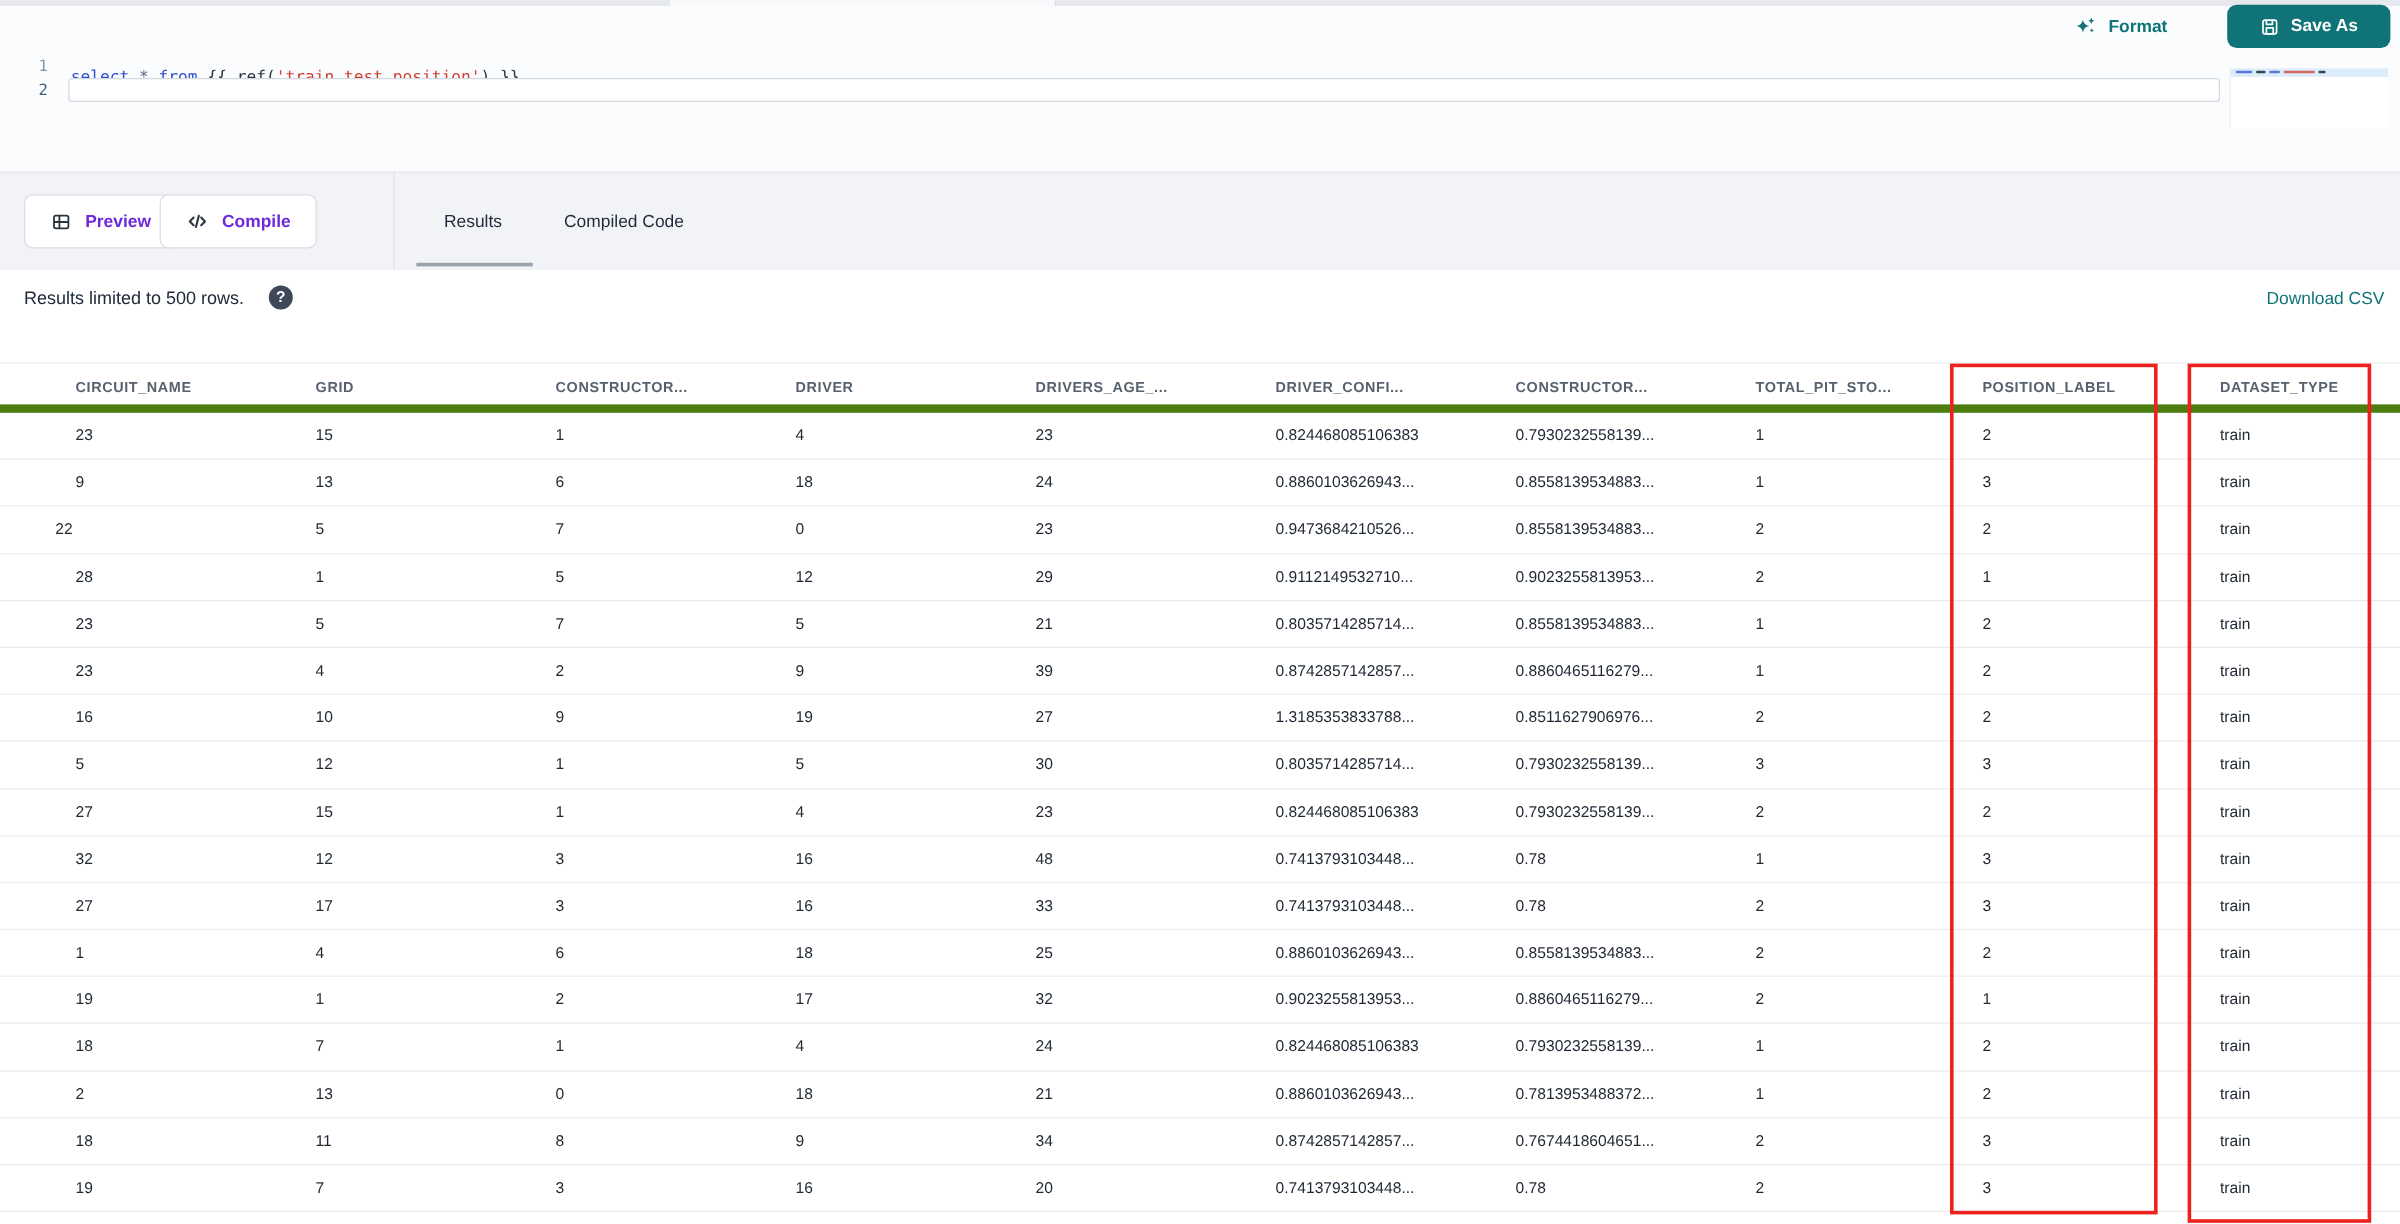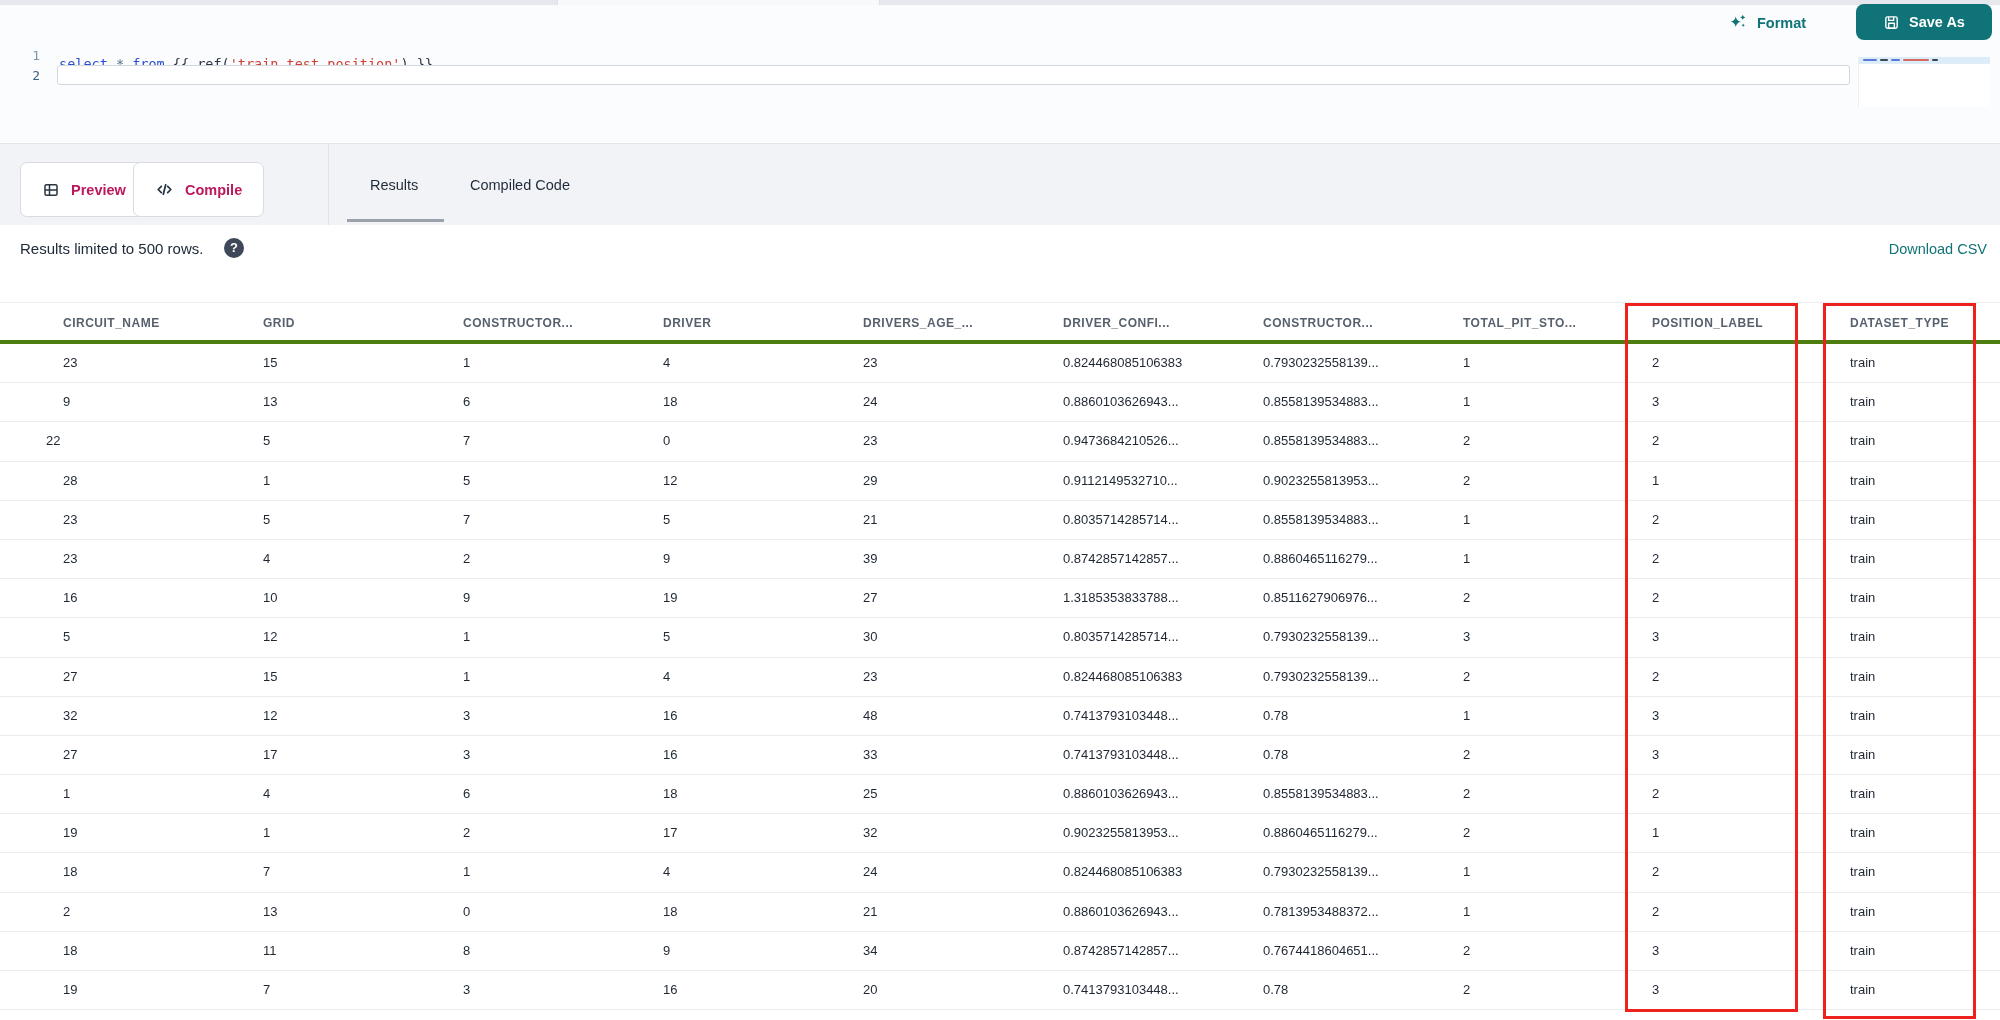--- a/index.html
+++ b/index.html
@@ -36,38 +36,38 @@
   
   .format-btn { position:absolute; top:11px; left:1727px; height:24px; display:flex; align-items:center;
                 gap:9px; color:var(--accent); font-size:14.5px; font-weight:700; cursor:pointer; }
   .saveas-btn { position:absolute; top:4px; left:1856px; width:136px; height:36px; background:var(--accent);
                 border-radius:8px; display:flex; align-items:center; justify-content:center; gap:9px;
                 color:#ffffff; font-size:14.5px; font-weight:700; cursor:pointer; }
 
   
   .toolbar { position:absolute; top:143px; left:0; width:2000px; height:82px; background:#f2f3f6;
              border-top:1px solid #e3e5ea; }
-  .tool-btn { position:absolute; top:18px; height:55px; background:#ffffff; border:1px solid #d8dbe1;
+  .tool-btn { position:absolute; top:18px; height:45px; background:#ffffff; border:1px solid #d8dbe1;
               border-radius:7px; display:flex; align-items:center; gap:11px; padding:0 21px;
-              font-size:14.5px; font-weight:700; color:#be185d; cursor:pointer; }
+              font-size:14.5px; font-weight:700; color:#6d28d9; cursor:pointer; }
   .vdivider { position:absolute; left:328px; top:0; width:1px; height:81px; background:#dfe2e8; }
   .tab { position:absolute; top:0; height:81px; display:flex; align-items:center; font-size:14.5px;
          color:#1f2b3a; cursor:pointer; }
   .tab-underline { position:absolute; left:347px; top:75px; width:97px; height:3px; background:#9aa2ad; }
 
   
   .notice { position:absolute; top:240px; left:20px; font-size:15px; color:#202b3a; }
   .help { position:absolute; top:238px; left:224px; width:20px; height:20px; border-radius:50%;
           background:#3e4859; color:#ffffff; font-size:13px; font-weight:700; text-align:center;
           line-height:20px; cursor:pointer; }
   .download { position:absolute; top:241px; right:13px; font-size:14.5px; color:var(--accent); cursor:pointer; }
 
   
   .rtable { position:absolute; top:302px; left:0; width:2000px; height:718px; }
-  .thead { position:relative; height:42px; border-top:1px solid #eceef1; border-bottom:4px solid #4d7c0f; }
+  .thead { position:relative; height:42px; border-top:1px solid #eceef1; border-bottom:7px solid #4d7c0f; }
   .th { position:absolute; top:0; height:41px; line-height:41px; font-size:12px; font-weight:700;
         color:#57616e; letter-spacing:0.5px; white-space:nowrap; }
   .tbody { position:relative; }
   .tr { position:relative; height:39.2px; border-bottom:1px solid #e9ebee; }
   .td { position:absolute; top:0; height:38px; line-height:38px; font-size:13px; color:#1f2733;
         white-space:nowrap; }
   .redbox { position:absolute; border:3px solid var(--annotation); pointer-events:none; }
   .redbox1 { left:1625px; top:1px; width:173px; height:709px; }
   .redbox2 { left:1823px; top:1px; width:153px; height:716px; }
 

